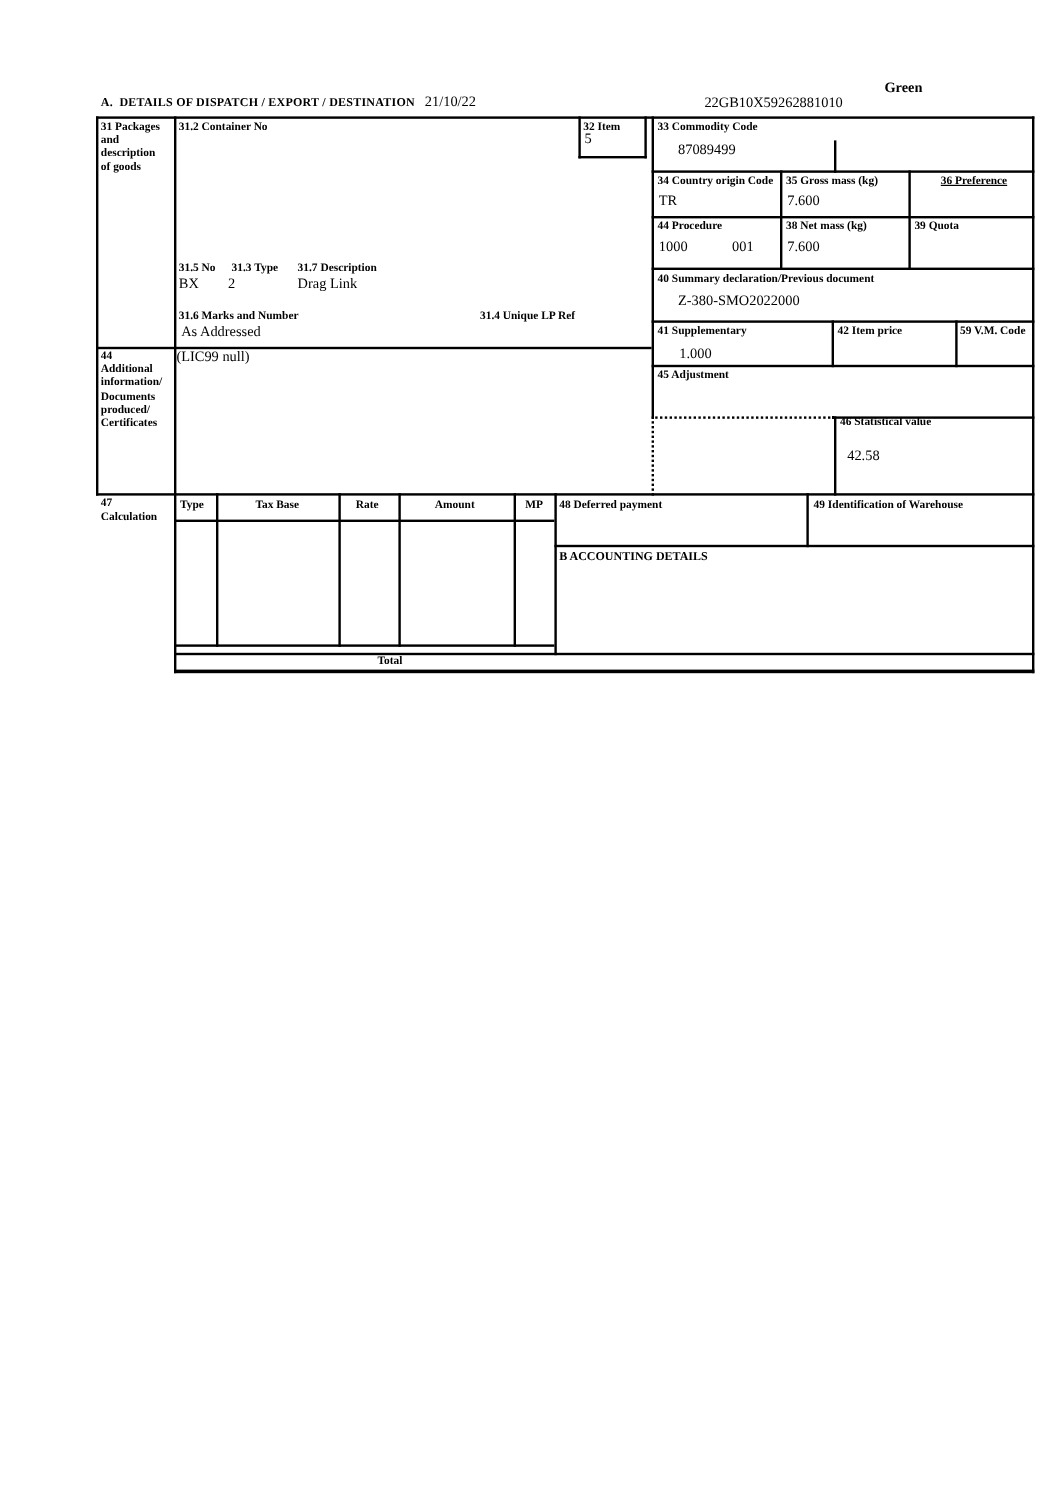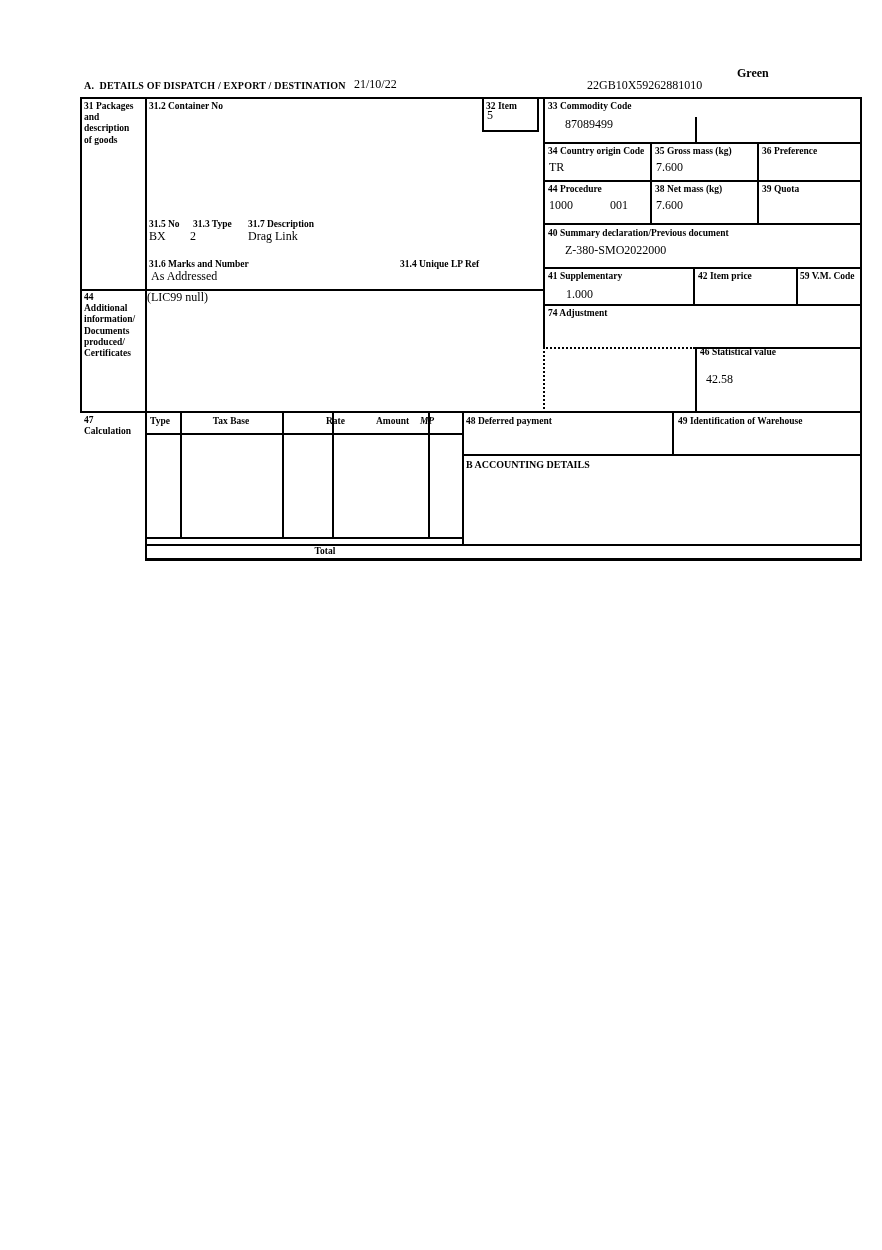--- a/index.html
+++ b/index.html
@@ -8,21 +8,21 @@
   .hl{position:absolute;height:2px;background:#000;}
   .hl.thick{height:3px;}
   .hl.dot{background:none;border-top:2px dotted #000;height:0;}
   .vl{position:absolute;width:2px;background:#000;}
   .vl.dot{background:none;border-left:2px dotted #000;width:0;}
   .lbl{position:absolute;font-weight:bold;font-size:9.5px;line-height:1.18;white-space:pre-line;}
   .val{position:absolute;font-size:12px;line-height:1.1;white-space:pre;}
   .hdrlbl{position:absolute;font-weight:bold;font-size:10px;letter-spacing:.2px;white-space:pre;}
   .bold10{position:absolute;font-weight:bold;font-size:10px;white-space:pre;}
   .ctr{text-align:center;}
-  .rgt{text-align:left;padding-left:42px;}
+  .rgt{text-align:center;}
 </style>
 </head>
 <body>
 
 <div id="page">
 
   <div class="hdrlbl" style="left:84px;top:80px;">A.  DETAILS OF DISPATCH / EXPORT / DESTINATION</div>
   <div class="val" style="left:354px;top:78px;">21/10/22</div>
   <div class="val" style="left:587px;top:79px;">22GB10X59262881010</div>
   <div class="val" style="left:737px;top:67px;font-weight:bold;">Green</div>
@@ -71,21 +71,21 @@
   <div class="lbl" style="left:149px;top:101px;">31.2 Container No</div>
   <div class="lbl" style="left:486px;top:101px;">32 Item</div>
   <div class="val" style="left:487px;top:109px;">5</div>
 
   <div class="lbl" style="left:548px;top:101px;">33 Commodity Code</div>
   <div class="val" style="left:565px;top:118px;">87089499</div>
   <div class="lbl" style="left:548px;top:146px;">34 Country origin Code</div>
   <div class="val" style="left:549px;top:161px;">TR</div>
   <div class="lbl" style="left:655px;top:146px;">35 Gross mass (kg)</div>
   <div class="val" style="left:656px;top:161px;">7.600</div>
-  <div class="lbl" style="left:762px;top:146px;">36 Preference</div>
+  <div class="lbl" style="left:784px;top:146px;text-decoration:underline;">36 Preference</div>
   <div class="lbl" style="left:548px;top:184px;">44 Procedure</div>
   <div class="val" style="left:549px;top:199px;">1000</div>
   <div class="val" style="left:610px;top:199px;">001</div>
   <div class="lbl" style="left:655px;top:184px;">38 Net mass (kg)</div>
   <div class="val" style="left:656px;top:199px;">7.600</div>
   <div class="lbl" style="left:762px;top:184px;">39 Quota</div>
 
   <div class="lbl" style="left:149px;top:219px;">31.5 No</div>
   <div class="lbl" style="left:193px;top:219px;">31.3 Type</div>
   <div class="lbl" style="left:248px;top:219px;">31.7 Description</div>
@@ -105,30 +105,30 @@
   <div class="lbl" style="left:698px;top:271px;">42 Item price</div>
   <div class="lbl" style="left:800px;top:271px;">59 V.M. Code</div>
 
   <div class="lbl" style="left:84px;top:292px;width:62px;">44
 Additional
 information/
 Documents
 produced/
 Certificates</div>
   <div class="val" style="left:147px;top:291px;">(LIC99 null)</div>
-  <div class="lbl" style="left:548px;top:308px;">74 Adjustment</div>
+  <div class="lbl" style="left:548px;top:308px;">45 Adjustment</div>
   <div class="lbl" style="left:700px;top:347px;">46 Statistical value</div>
   <div class="val" style="left:706px;top:373px;">42.58</div>
 
   <div class="lbl" style="left:84px;top:415px;">47
 Calculation</div>
   <div class="lbl" style="left:150px;top:416px;">Type</div>
   <div class="lbl ctr" style="left:182px;top:416px;width:98px;">Tax Base</div>
   <div class="lbl rgt" style="left:284px;top:416px;width:44px;">Rate</div>
   <div class="lbl rgt" style="left:334px;top:416px;width:90px;">Amount</div>
-  <div class="lbl ctr" style="left:412px;top:416px;width:30px;font-style:italic;">MP</div>
+  <div class="lbl ctr" style="left:430px;top:416px;width:30px;">MP</div>
   <div class="lbl ctr" style="left:280px;top:546px;width:90px;">Total</div>
 
   <div class="lbl" style="left:466px;top:416px;">48 Deferred payment</div>
   <div class="lbl" style="left:678px;top:416px;">49 Identification of Warehouse</div>
   <div class="bold10" style="left:466px;top:459px;">B ACCOUNTING DETAILS</div>
 
 </div>
 
 </body></html>

